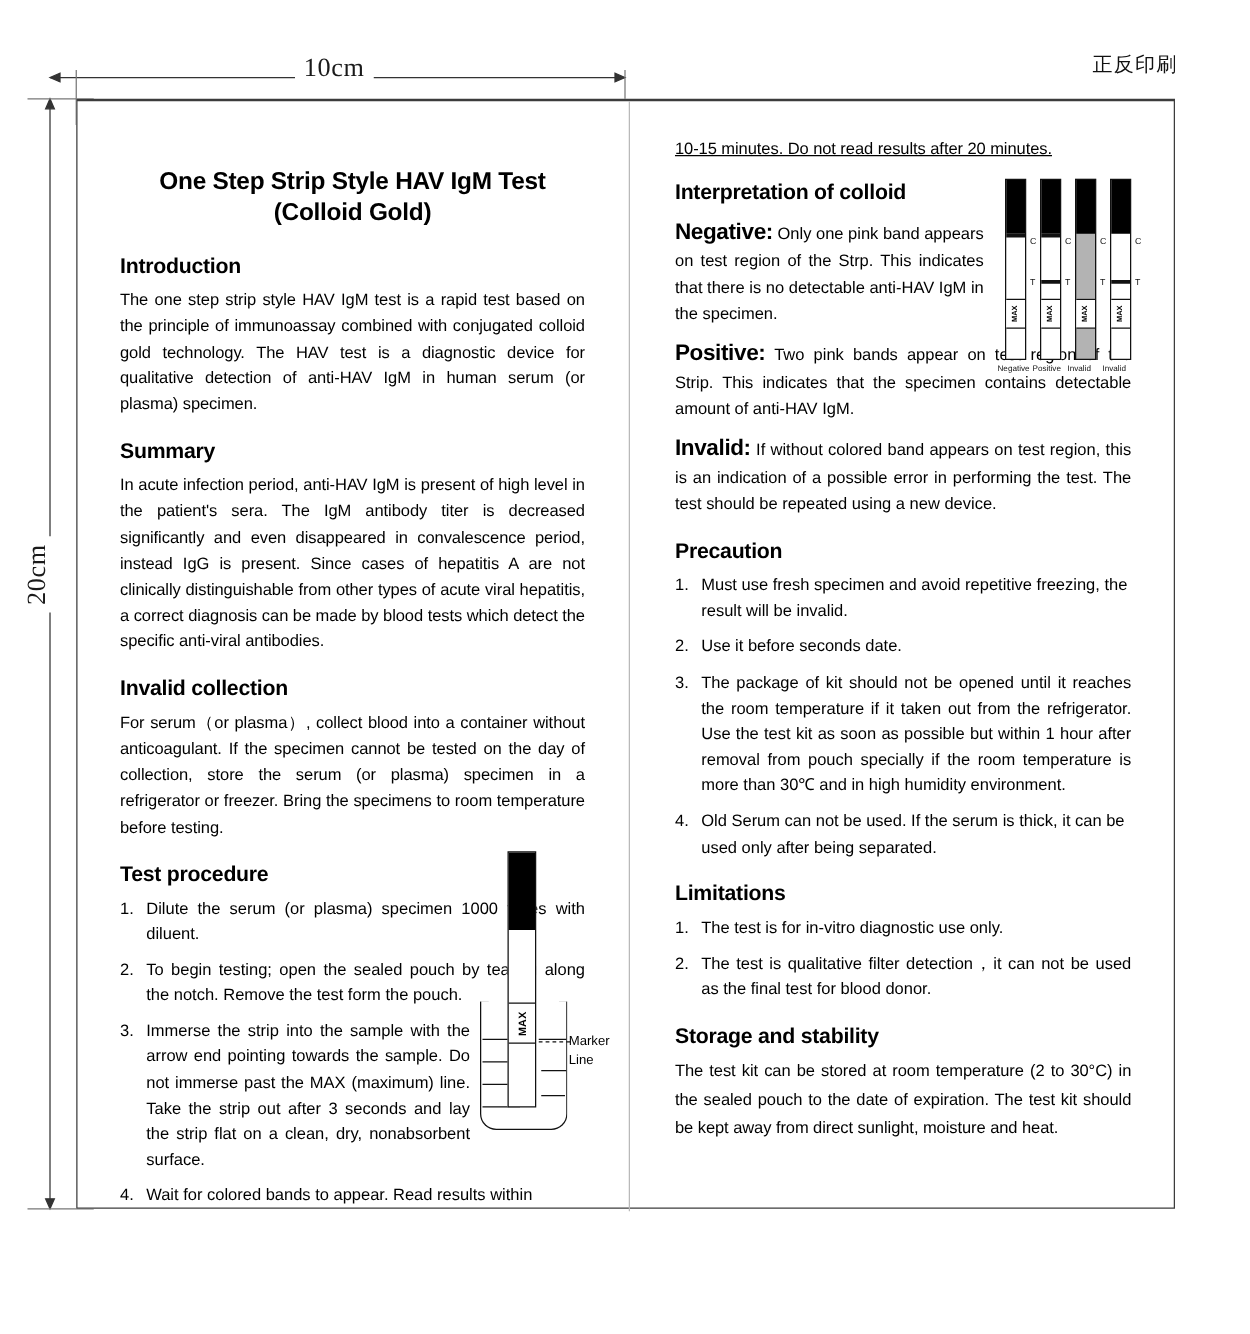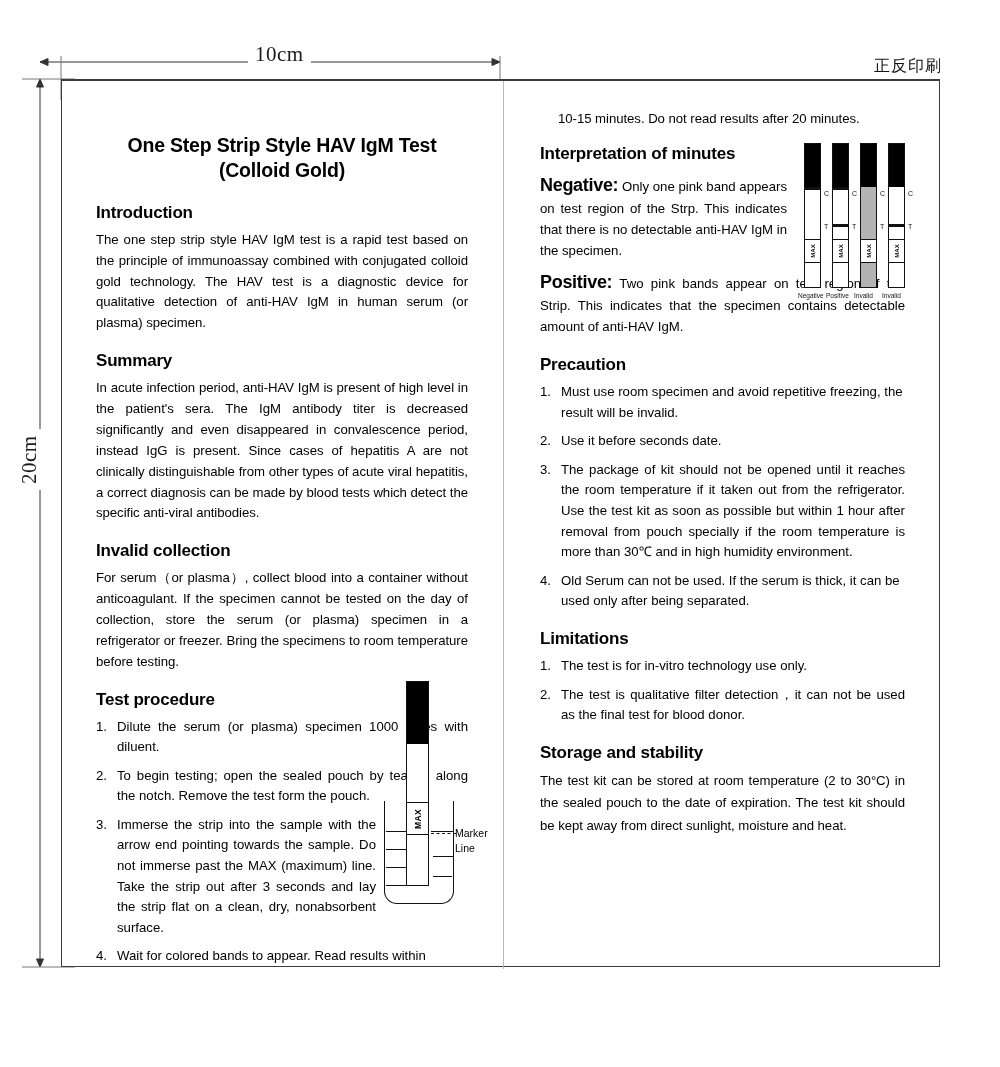--- a/index.html
+++ b/index.html
@@ -24,21 +24,21 @@
     pointer-events: none;
   }
   .dim-label {
     position: absolute;
     font-family: "Liberation Serif", serif;
     font-size: 21px;
     color: #1a1a1a;
     letter-spacing: 0.5px;
   }
   #dim-width-label {
-    left: 248px;
+    left: 236px;
     top: 42px;
     background: #fff;
     padding: 0 7px;
   }
   #dim-height-label {
     left: 17px;
     top: 490px;
     transform: rotate(-90deg);
     transform-origin: left top;
     background: #fff;
@@ -46,21 +46,20 @@
     white-space: nowrap;
   }
   #print-note {
     position: absolute;
     right: 58px;
     top: 42px;
     font-size: 16px;
     font-family: "DejaVu Sans", sans-serif;
     color: #111;
     letter-spacing: 1px;
-    margin-top: 14px;
   }
 
   
   #sheet {
     position: absolute;
     left: 61px;
     top: 79px;
     width: 879px;
     height: 888px;
     border: 1px solid #3c3c3c;
@@ -380,58 +379,61 @@
           <span>MAX</span>
         </div>
       </div>
       <div id="dip-marker-dash"></div>
       <div id="dip-marker-label">Marker Line</div>
     </div>
   </div>
 
   <div class="panel" id="panel-right">
 
-    <p class="body nojust" style="margin-left:18px;margin-bottom:14px;">10-15 minutes. Do not   read results after 20 minutes.</p>
-
-    <h2 class="sec first">Interpretation of minutes</h2>
+    <p class="body nojust" style="margin-bottom:14px;text-decoration:underline;">10-15 minutes. Do not   read results after 20 minutes.</p>
+
+    <h2 class="sec first">Interpretation of colloid</h2>
 
     <p class="interp" style="padding-right:118px;">
       <span class="lead">Negative:</span><span> Only one pink band appears on test region of the Strp. This indicates that there is no detectable anti-HAV IgM in the specimen.</span>
     </p>
 
     <p class="interp">
       <span class="lead">Positive:</span><span> Two pink bands appear on test region of the Strip. This indicates that the specimen contains detectable amount of anti-HAV IgM.</span>
     </p>
 
+    <p class="interp">
+      <span class="lead">Invalid:</span><span> If without colored band appears on test region, this is an indication of a possible error in performing the test. The test should be repeated using a new device.</span>
+    </p>
 
     <h2 class="sec">Precaution</h2>
     <ol class="num">
       <li class="noj">
         <span class="lnum">1.</span>
-        <span>Must use room specimen and avoid repetitive freezing, the result will be invalid.</span>
+        <span>Must use fresh specimen and avoid repetitive freezing, the result will be invalid.</span>
       </li>
       <li class="noj">
         <span class="lnum">2.</span>
         <span>Use it before seconds date.</span>
       </li>
       <li>
         <span class="lnum">3.</span>
         <span>The package of kit should not be opened until it reaches the room temperature if it taken out from the refrigerator. Use the test kit as soon as possible but within 1 hour after removal from pouch specially if the room temperature is more than 30℃ and in high humidity environment.</span>
       </li>
       <li class="noj">
         <span class="lnum">4.</span>
         <span>Old Serum can not be used. If the serum is thick, it can be used only after being separated.</span>
       </li>
     </ol>
 
     <h2 class="sec">Limitations</h2>
     <ol class="num">
       <li class="noj">
         <span class="lnum">1.</span>
-        <span>The test is for in-vitro technology use only.</span>
+        <span>The test is for in-vitro diagnostic use only.</span>
       </li>
       <li>
         <span class="lnum">2.</span>
         <span>The test is qualitative filter detection，it can not be used as the final test for blood donor.</span>
       </li>
     </ol>
 
     <h2 class="sec">Storage and stability</h2>
     <p class="body" style="line-height:1.72;">The test kit can be stored at room temperature (2 to 30°C) in the sealed pouch to the date of expiration. The test kit should be kept away from direct sunlight, moisture and heat.</p>
 

